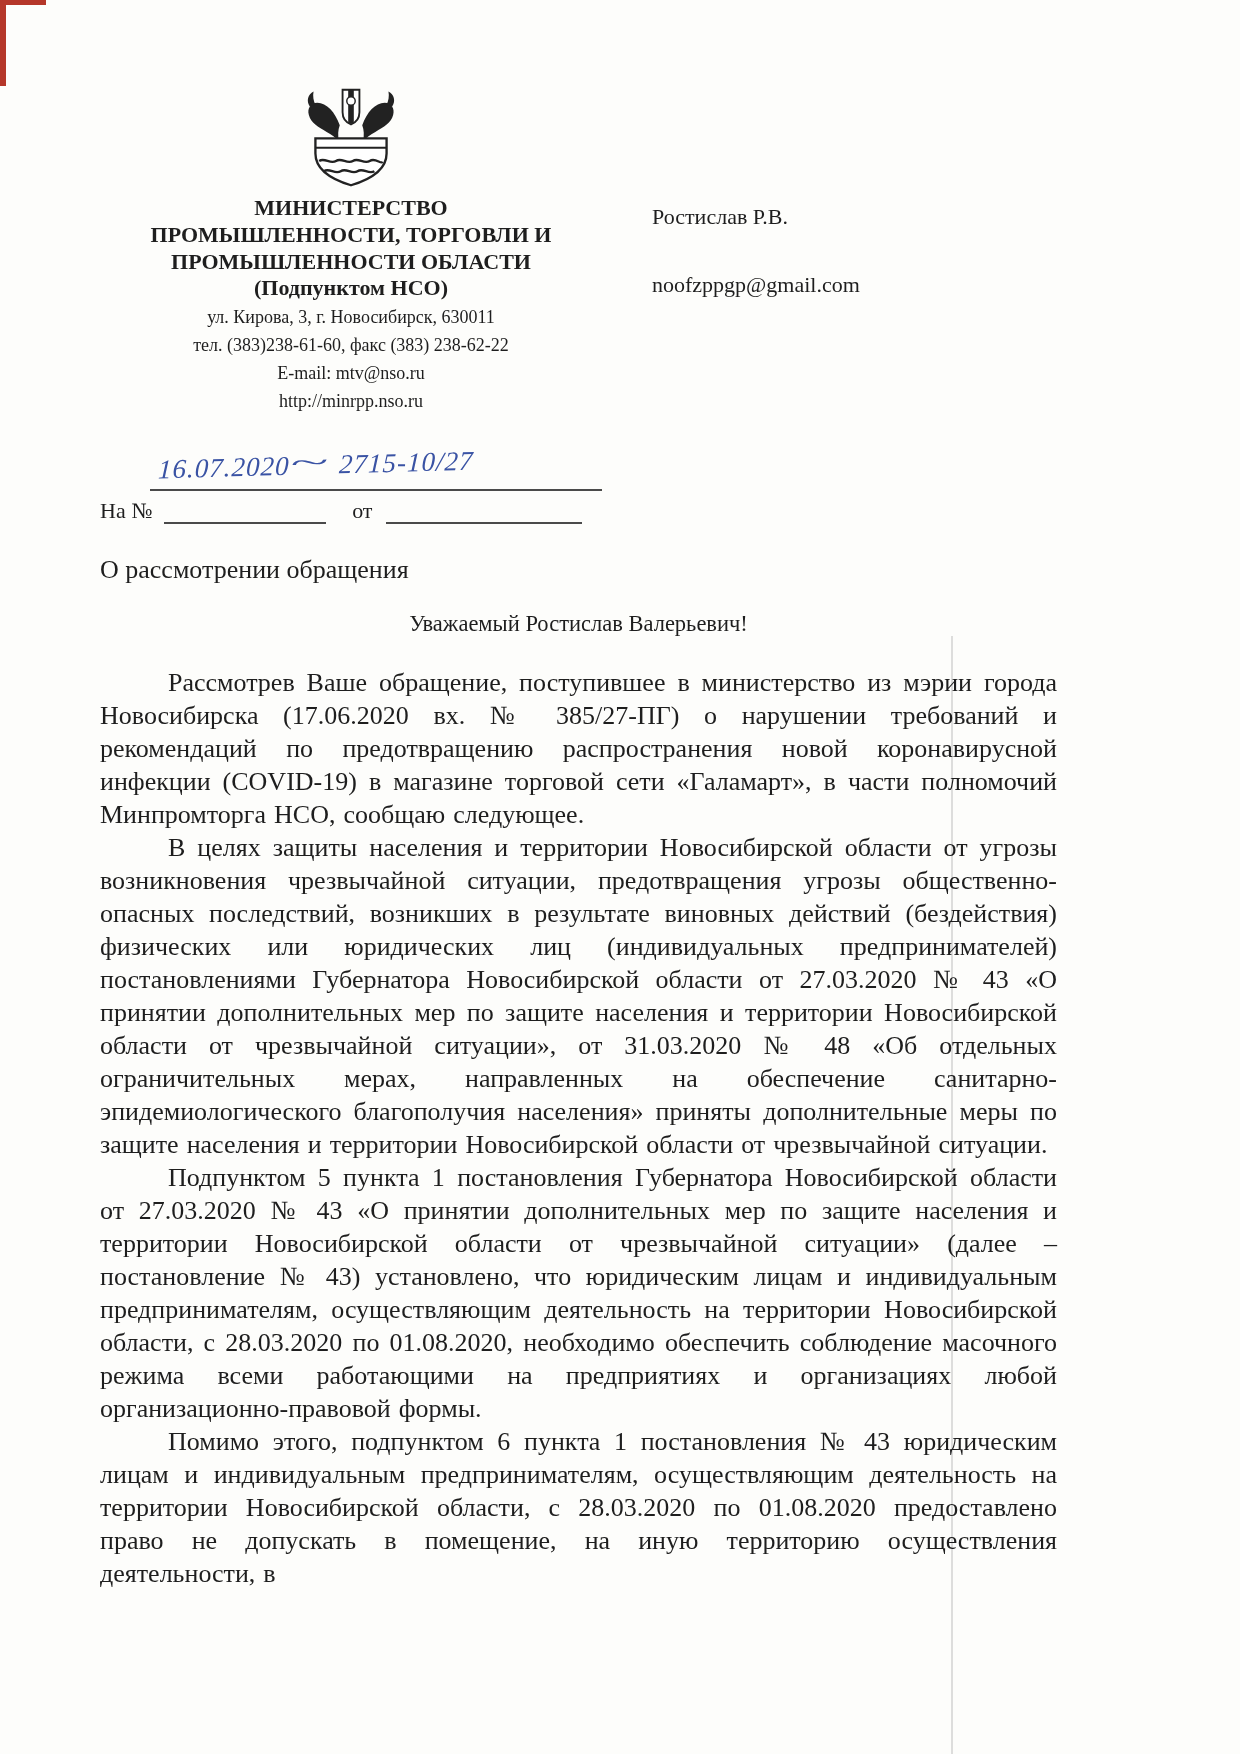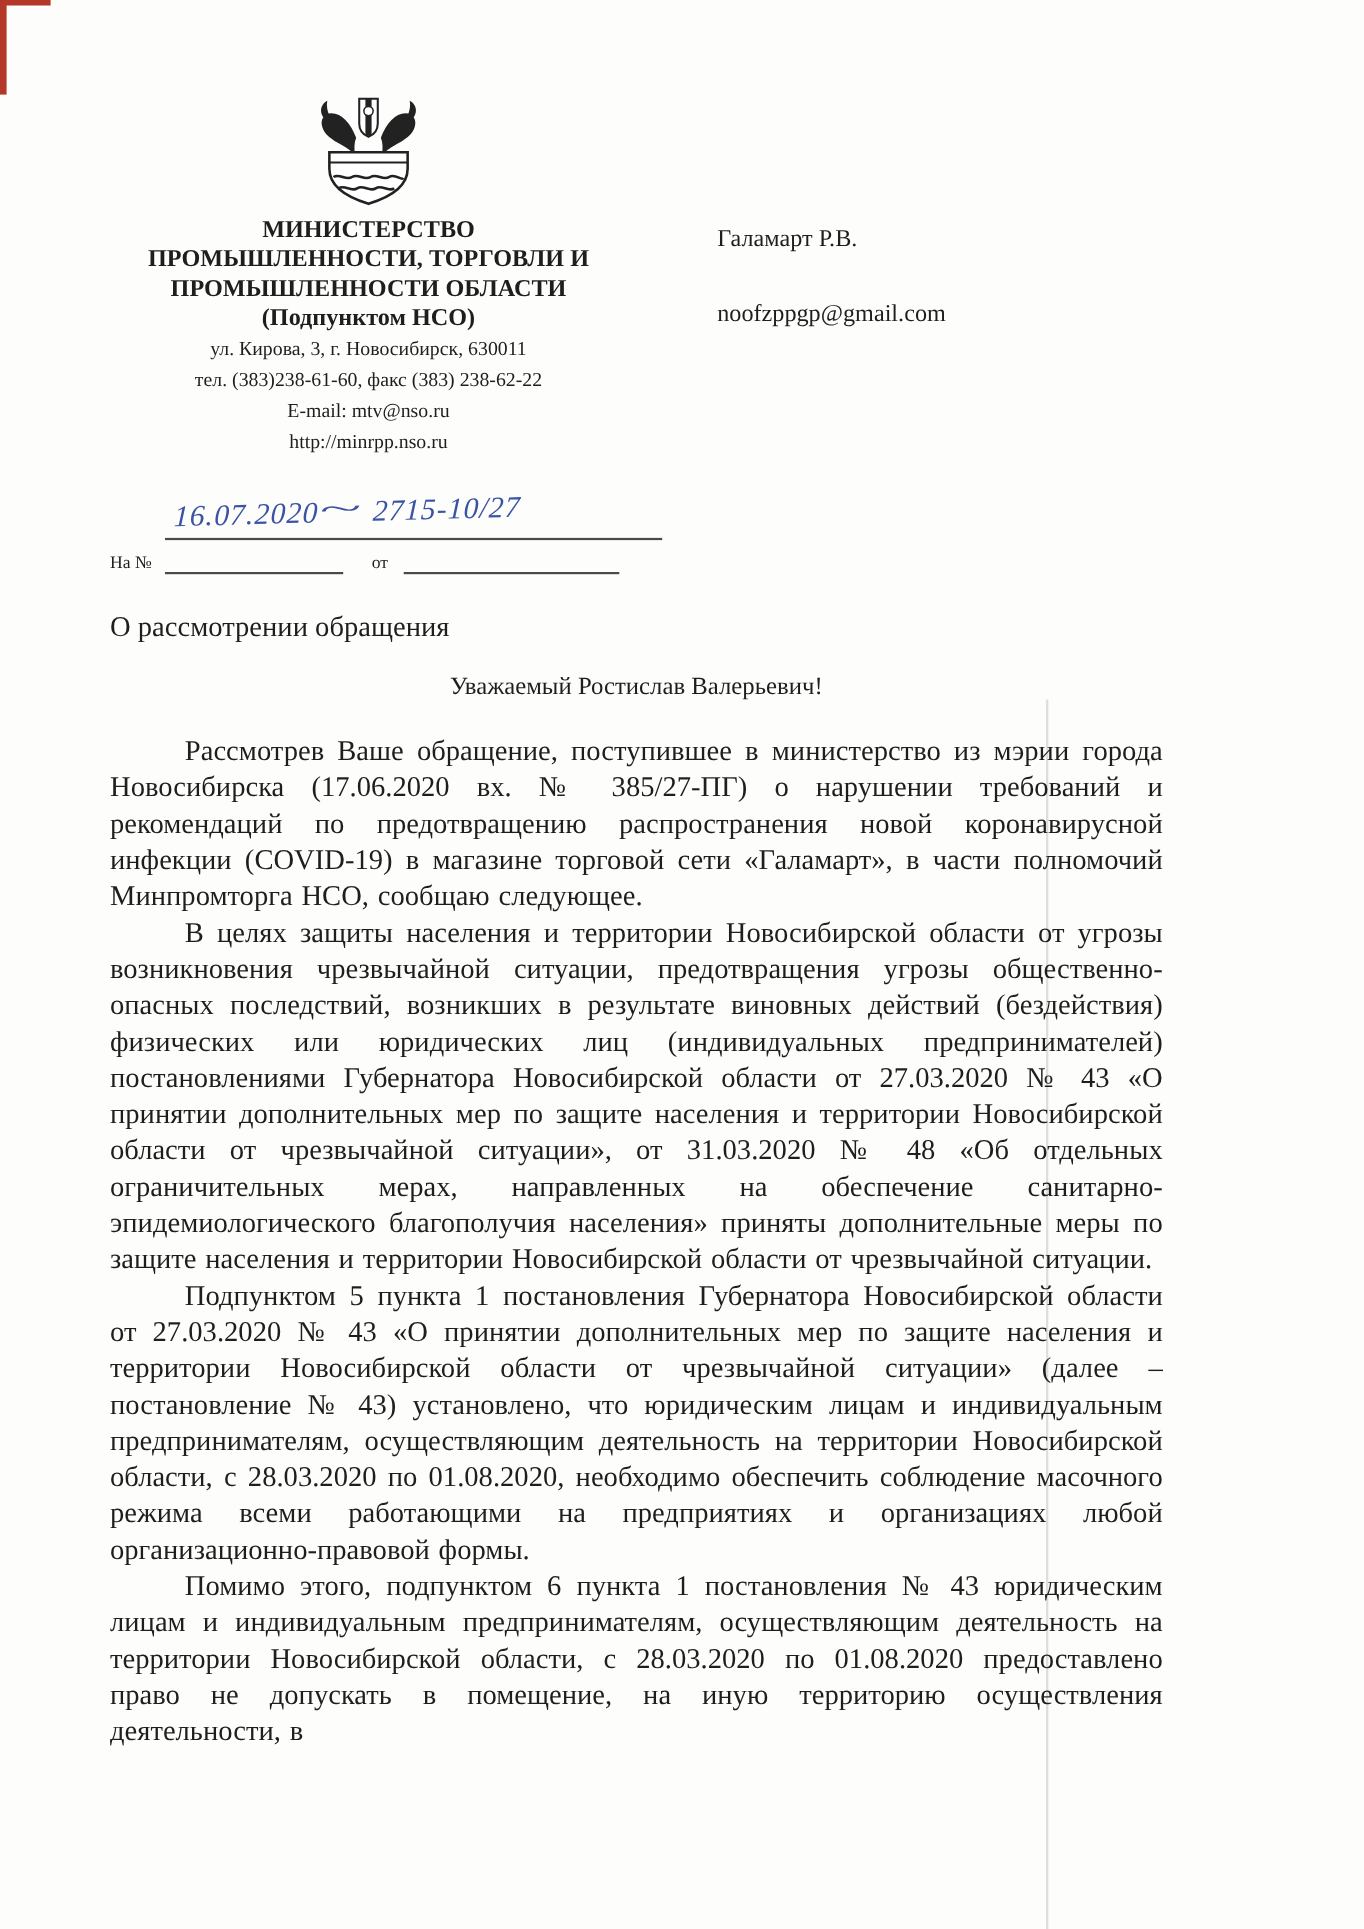--- a/index.html
+++ b/index.html
@@ -14,42 +14,42 @@
     font-family: "Liberation Serif", "DejaVu Serif", serif;
     color: #1e1e1e;
   }
 
   
   .scan-red-v { position: absolute; left: 0; top: 0; width: 6px; height: 86px; background: #b5372a; }
   .scan-red-h { position: absolute; left: 0; top: 0; width: 46px; height: 5px; background: #b5372a; }
   .scan-fold-line { position: absolute; left: 951px; top: 636px; width: 2px; height: 1118px; background: rgba(110,110,110,0.22); }
 
   
-  .letterhead { position: absolute; left: 96px; top: 86px; width: 478px; text-align: center; }
+  .letterhead { position: absolute; left: 112px; top: 86px; width: 478px; text-align: center; }
   .coat { display: flex; justify-content: center; margin-bottom: 6px; }
   .org-name { font-weight: bold; font-size: 22px; line-height: 1.22; }
   .org-contacts { margin-top: 2px; font-size: 18px; line-height: 1.55; }
   .org-contacts .u { color: #1e1e1e; cursor: pointer; }
 
   
   .recipient { position: absolute; left: 652px; top: 204px; font-size: 22px; }
   .recipient-email { margin-top: 42px; }
 
   
   .handwriting {
     position: absolute; left: 158px; top: 450px;
     font-size: 27px; font-style: italic; letter-spacing: 1px;
     color: #3a53a4; white-space: nowrap;
     transform: rotate(-1.6deg) skewX(-4deg);
   }
   .hw-sep { display: inline-block; transform: scaleX(2.6) translateY(-3px); margin: 0 22px 0 12px; }
 
   .ref-underline { position: absolute; left: 150px; top: 489px; width: 452px; height: 0; border-bottom: 2px solid #4a4a4a; }
 
-  .ref-row { position: absolute; left: 100px; top: 498px; font-size: 16px; white-space: nowrap; }
+  .ref-row { position: absolute; left: 100px; top: 498px; font-size: 22px; white-space: nowrap; }
   .blank { display: inline-block; border-bottom: 2px solid #4a4a4a; height: 24px; vertical-align: -6px; }
   .blank-1 { width: 162px; margin-left: 12px; }
   .ot-label { margin-left: 26px; }
   .blank-2 { width: 196px; margin-left: 14px; }
 
   .subject { position: absolute; left: 100px; top: 555px; font-size: 26px; }
 
   .salutation { position: absolute; left: 100px; top: 611px; width: 957px; text-align: center; font-size: 22.5px; }
 
   .letter-body { position: absolute; left: 100px; top: 666px; width: 957px; font-size: 26px; line-height: 33px; }
@@ -88,21 +88,21 @@
     </div>
     <div class="org-contacts">
       <div>ул. Кирова, 3,  г. Новосибирск, 630011</div>
       <div>тел. (383)238-61-60, факс (383) 238-62-22</div>
       <div><span>E-mail: </span><span class="u">mtv@nso.ru</span></div>
       <div><span class="u">http://minrpp.nso.ru</span></div>
     </div>
   </div>
 
   <div class="recipient">
-    <div class="recipient-name">Галамарт Р.В.</div>
+    <div class="recipient-name">Ростислав Р.В.</div>
     <div class="recipient-email">noofzppgp@gmail.com</div>
   </div>
 
   <div class="handwriting">
     <span>16.07.2020</span><span class="hw-sep">~</span><span>2715-10/27</span>
   </div>
   <div class="ref-underline"></div>
 
   <div class="ref-row">
     <span>На №</span><span class="blank blank-1"></span><span class="ot-label">от</span><span class="blank blank-2"></span>

